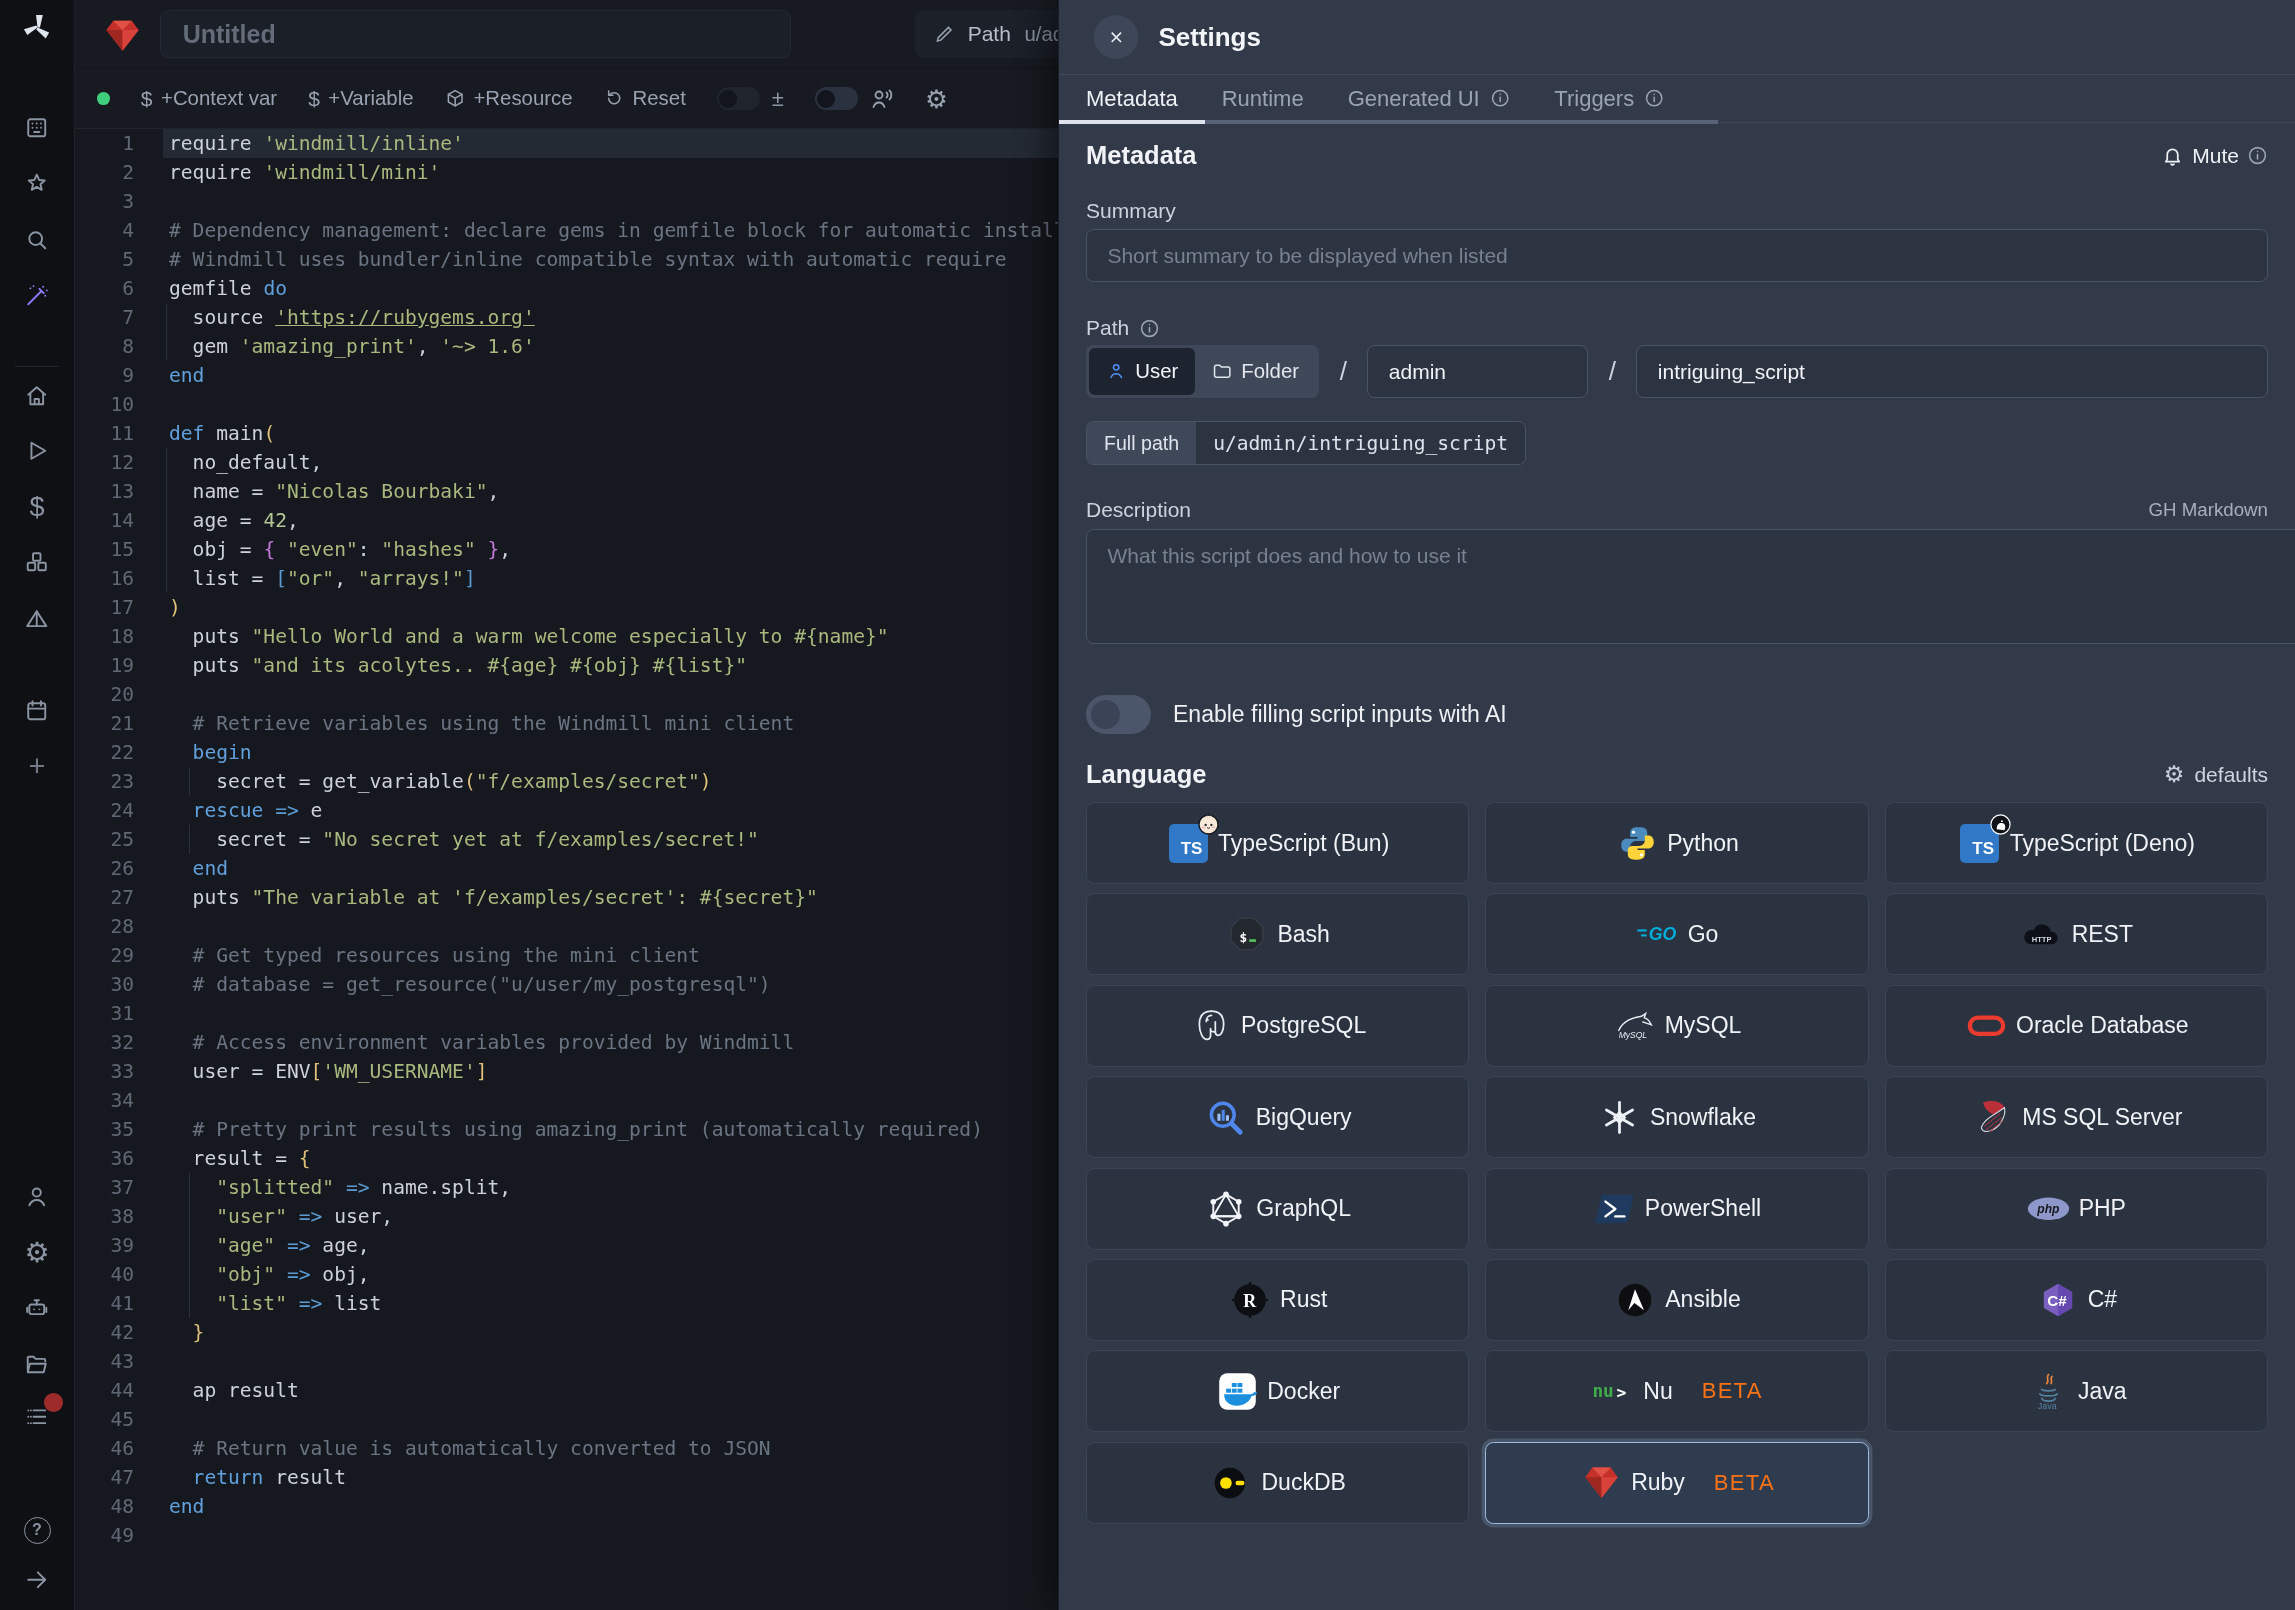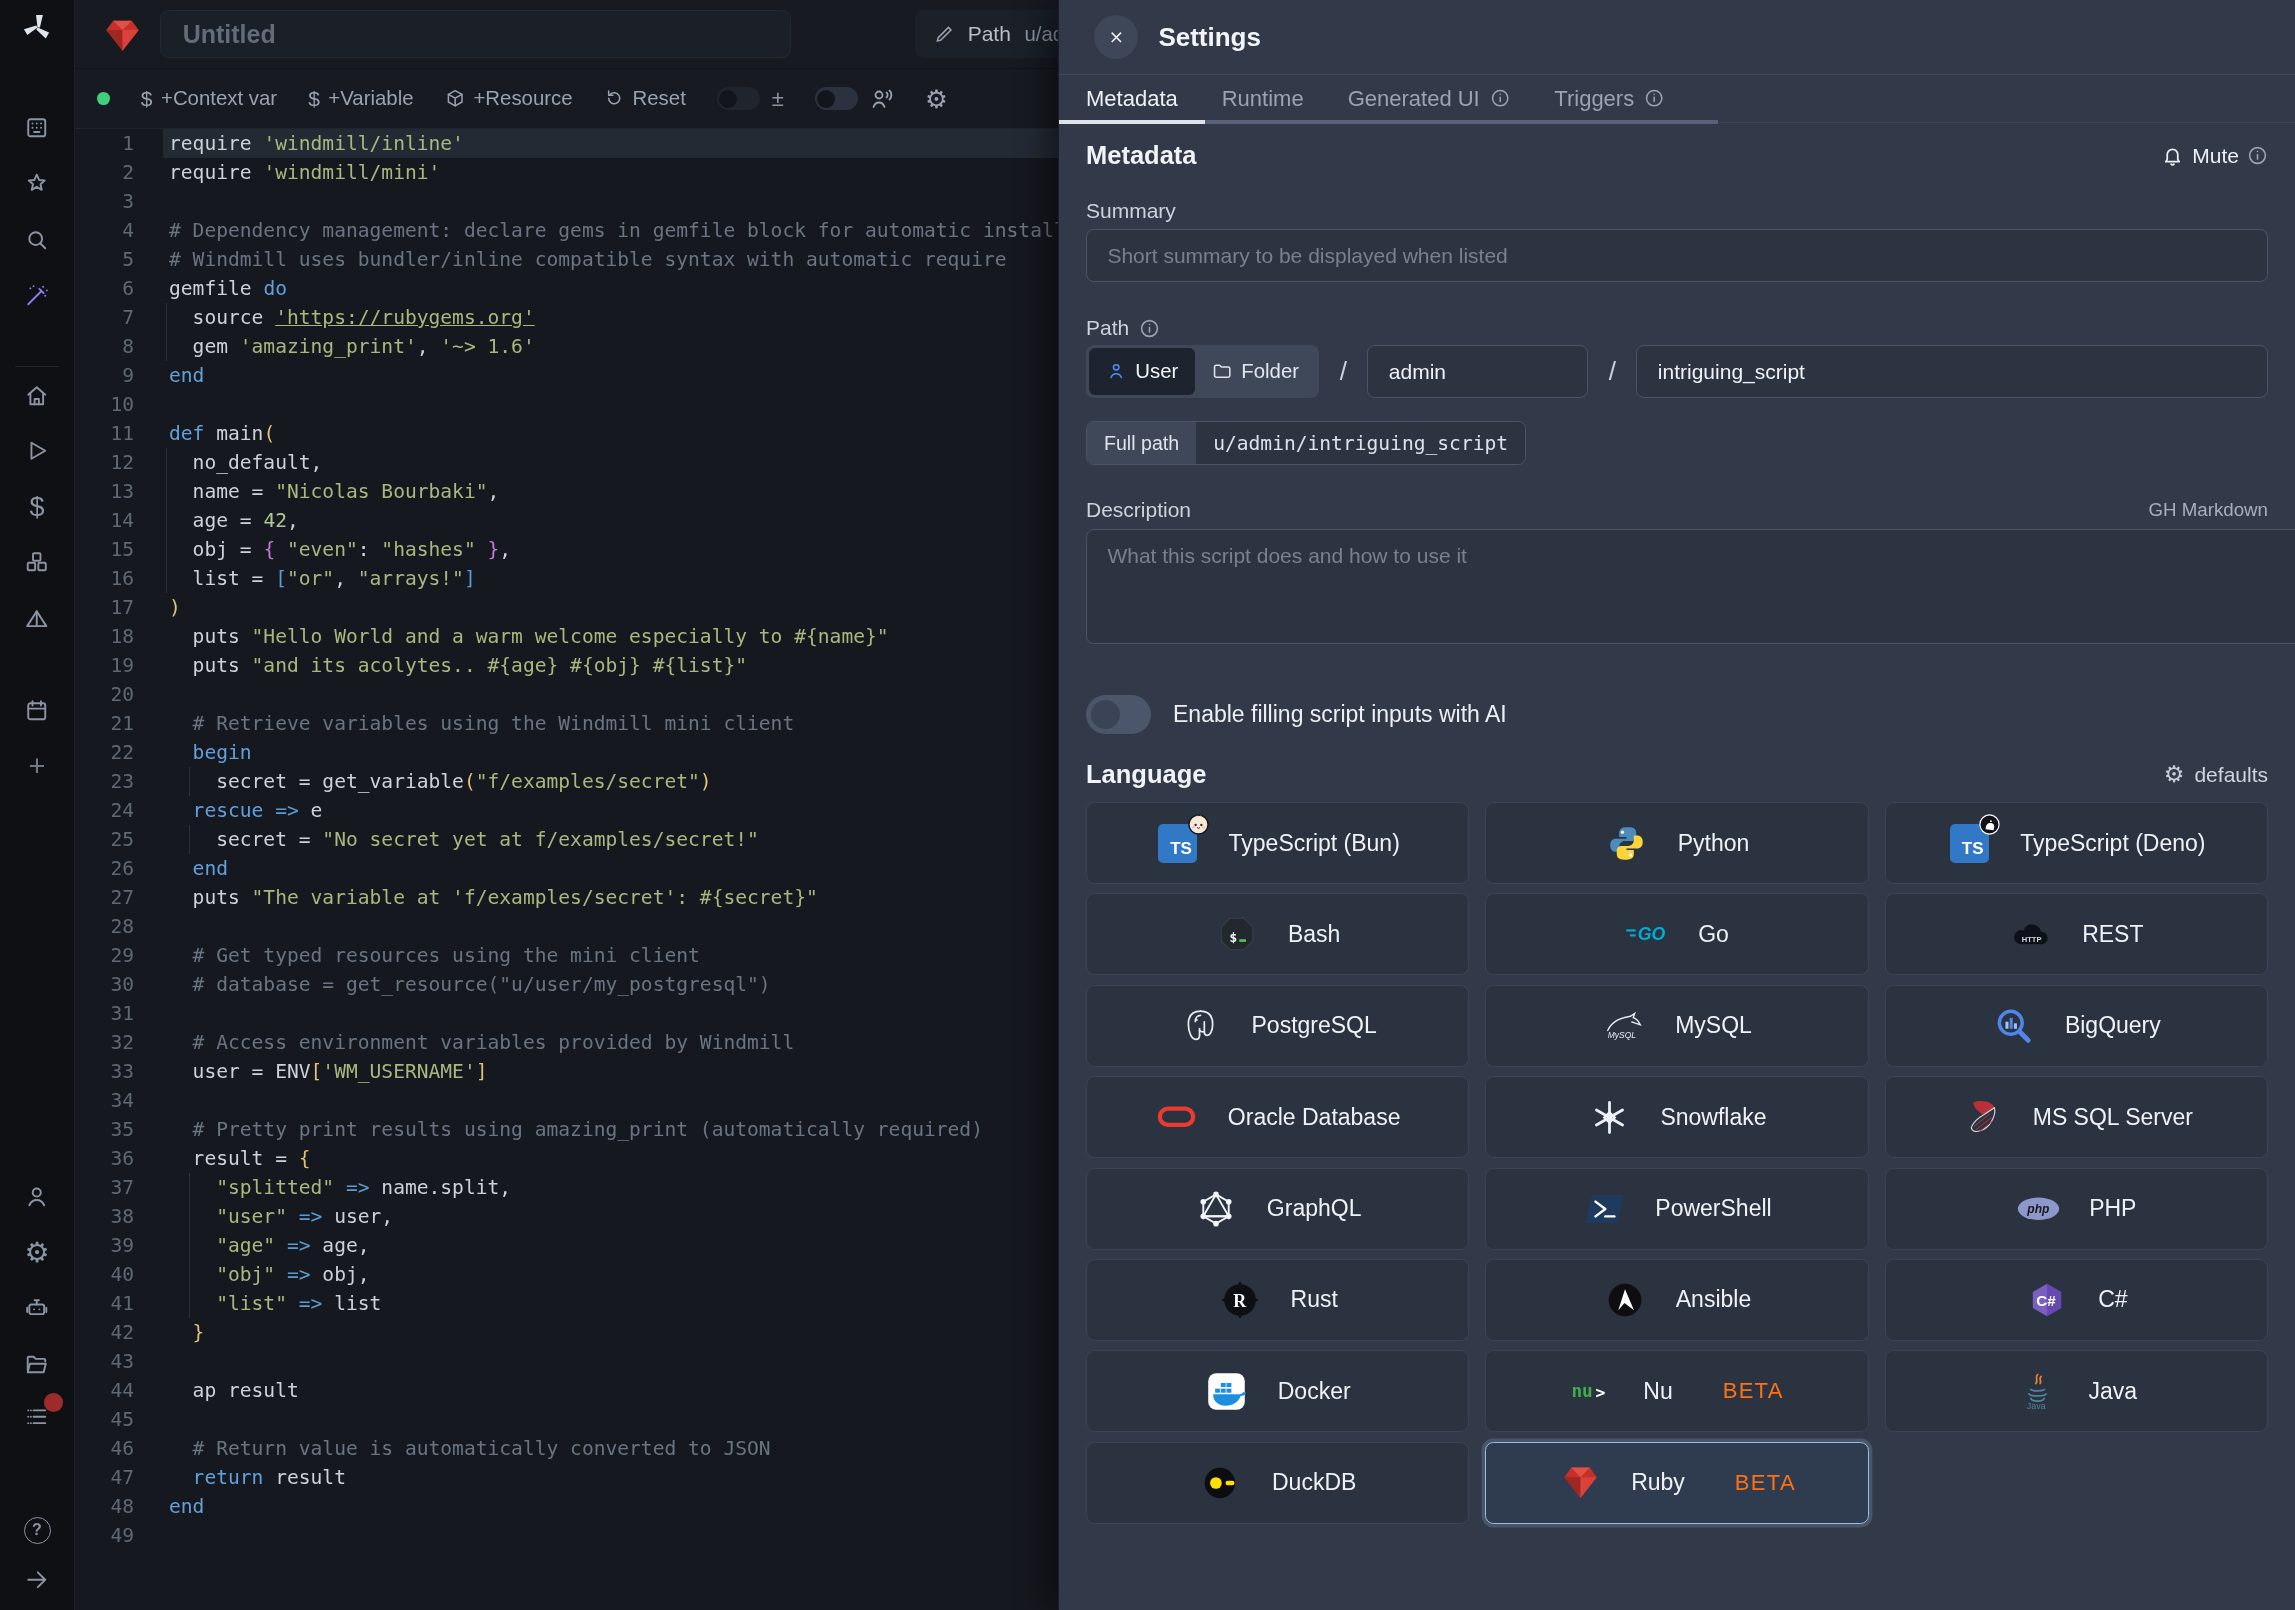--- a/index.html
+++ b/index.html
@@ -91,21 +91,21 @@
   .desc-wrap { position:relative; }
   .ai-row { display:flex; align-items:center; gap:22px; }
   .switch { width:65px; height:39px; border-radius:20.4px; background:#4b566b; position:relative; cursor:pointer; flex:0 0 auto; }
   .switch i { position:absolute; left:5.1px; top:5.1px; width:29px; height:29px; border-radius:50%; background:#3a4456; }
   .ai-label { font-size:23px; color:#eef0f4; }
   .defaults-btn { display:flex; align-items:center; gap:10.2px; cursor:pointer; }
   .defaults-btn .gg { font-size:23px; color:#c6cdd8; }
   .defaults-btn .dl { font-size:21px; color:#ced5df; }
 
   .lang-grid { position:absolute; top:679px; left:27px; right:27px; display:grid; grid-template-columns:repeat(3,1fr); column-gap:16px; row-gap:9.4px; }
-  .lang-btn { height:82px; background:#2b3341; border:0.9px solid #3b4557; border-radius:8.5px; display:flex; align-items:center; justify-content:center; gap:29px; cursor:pointer; }
+  .lang-btn { height:82px; background:#2b3341; border:0.9px solid #3b4557; border-radius:8.5px; display:flex; align-items:center; justify-content:center; gap:8px; cursor:pointer; }
   .lang-btn.sel { background:#2f3b4e; border:1.7px solid #9dbcdf; box-shadow:0 0 0 3.4px rgba(157,188,223,.22); }
   .lang-btn .ic { width:44px; height:44px; display:flex; align-items:center; justify-content:center; position:relative; flex:0 0 auto; }
   .lang-btn .lbl { font-size:23px; color:#f0f2f6; font-weight:500; white-space:nowrap; }
   .lang-btn .beta { font-size:22px; color:#f97316; letter-spacing:1.3px; margin-left:21px; }
   .ts-sq { width:39px; height:39px; background:#3178c6; border-radius:5.1px; display:flex; align-items:flex-end; justify-content:flex-end; padding:3.4px 5.1px; color:#fff; font-weight:bold; font-size:17px; font-family:"Liberation Sans", sans-serif; }
   .ic .corner { position:absolute; top:-8.5px; right:-10.2px; }
 
   .info-svg { width:21px; height:21px; stroke:#9aa3b2; fill:none; stroke-width:1.8; stroke-linecap:round; }
 </style>
 </head>
@@ -544,37 +544,37 @@
             <div class="ic">
               <svg viewBox="0 0 62 42" width="44" height="31">
                 <path d="M8 28C16 12 30 10 40 8l6-4-2 6c6 2 8 6 10 10l-6-2c-2 0-4-2-6-2" stroke="#e8ecf1" stroke-width="2" fill="none" stroke-linecap="round"></path>
                 <text x="8" y="38" font-size="12" fill="#e8ecf1" font-style="italic" font-family="sans-serif">MySQL</text>
               </svg>
             </div>
             <span class="lbl">MySQL</span>
           </div>
           <div class="lang-btn">
             <div class="ic">
+              <svg viewBox="0 0 48 28" width="41" height="25.5">
+                <rect x="4.5" y="4.5" width="39" height="19" rx="9.5" fill="none" stroke="#ea3b2e" stroke-width="5"></rect>
+              </svg>
+            </div>
+            <span class="lbl">Oracle Database</span>
+          </div>
+          <div class="lang-btn">
+            <div class="ic">
               <svg viewBox="0 0 34 34" width="37" height="37">
                 <circle cx="14.5" cy="14.5" r="10.5" fill="none" stroke="#4f86ec" stroke-width="3.2"></circle>
                 <line x1="22.5" y1="22.5" x2="30.5" y2="30.5" stroke="#4f86ec" stroke-width="4.4" stroke-linecap="round"></line>
                 <rect x="9.6" y="13.5" width="2.8" height="6.5" fill="#9ec1f7"></rect>
                 <rect x="13.5" y="10" width="2.8" height="10" fill="#4f86ec"></rect>
                 <rect x="17.4" y="15" width="2.8" height="5" fill="#9ec1f7"></rect>
               </svg>
             </div>
             <span class="lbl">BigQuery</span>
-          </div>
-          <div class="lang-btn">
-            <div class="ic">
-              <svg viewBox="0 0 48 28" width="41" height="25.5">
-                <rect x="4.5" y="4.5" width="39" height="19" rx="9.5" fill="none" stroke="#ea3b2e" stroke-width="5"></rect>
-              </svg>
-            </div>
-            <span class="lbl">Oracle Database</span>
           </div>
           <div class="lang-btn">
             <div class="ic">
               <svg viewBox="0 0 32 32" width="37" height="37" stroke="#eef2f6" stroke-width="2.4" stroke-linecap="round" fill="none">
                 <line x1="16" y1="3" x2="16" y2="29"></line>
                 <line x1="4.7" y1="9.5" x2="27.3" y2="22.5"></line>
                 <line x1="4.7" y1="22.5" x2="27.3" y2="9.5"></line>
                 <rect x="12.8" y="12.8" width="6.4" height="6.4" transform="rotate(45 16 16)" stroke-width="2"></rect>
               </svg>
             </div>

